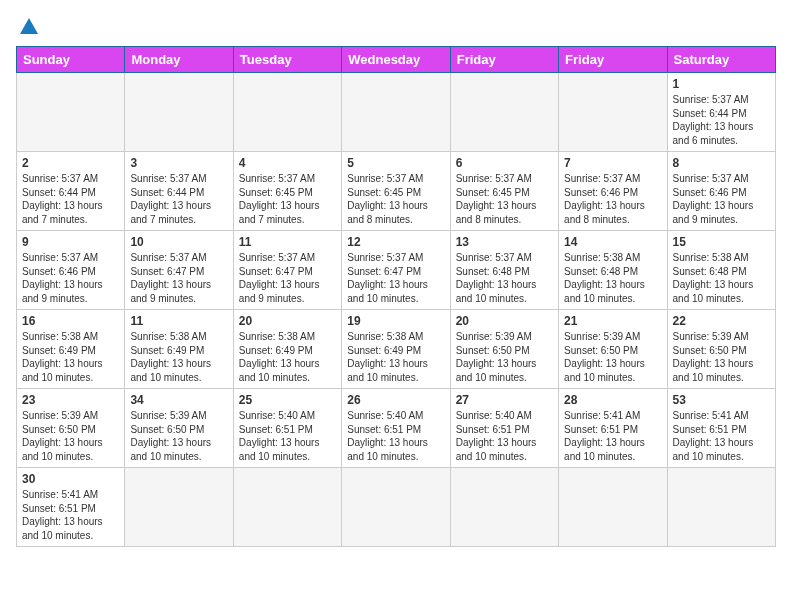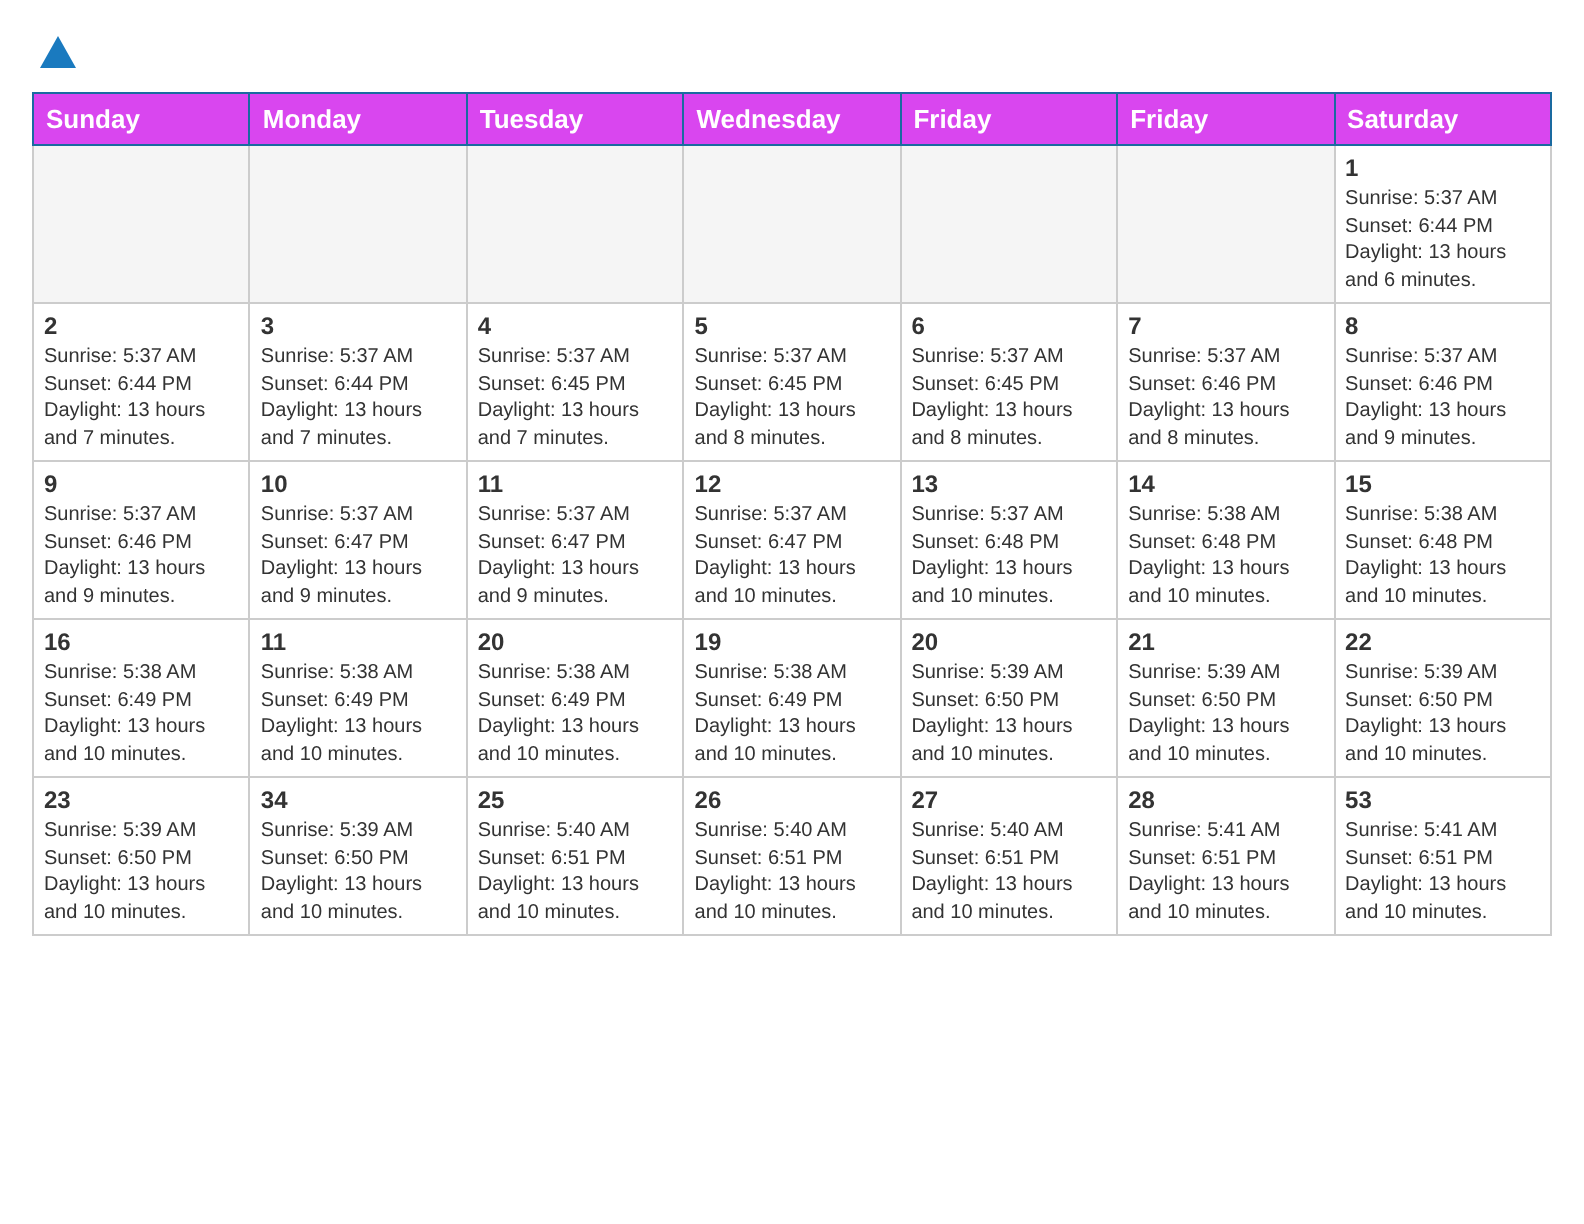--- a/index.html
+++ b/index.html
@@ -298,14 +298,28 @@
 Sunset: 6:51 PM
 Daylight: 13 hours and 10 minutes.</div>
         </td>
         <td>
           <span class="day-number">53</span>
           <div class="day-info">Sunrise: 5:41 AM
 Sunset: 6:51 PM
 Daylight: 13 hours and 10 minutes.</div>
         </td>
       </tr>
+      <tr>
+        <td class="last-row">
+          <span class="day-number">30</span>
+          <div class="day-info">Sunrise: 5:41 AM
+Sunset: 6:51 PM
+Daylight: 13 hours and 10 minutes.</div>
+        </td>
+        <td class="empty last-row"></td>
+        <td class="empty last-row"></td>
+        <td class="empty last-row"></td>
+        <td class="empty last-row"></td>
+        <td class="empty last-row"></td>
+        <td class="empty last-row"></td>
+      </tr>
     </tbody>
 </table>
 
 </body></html>

